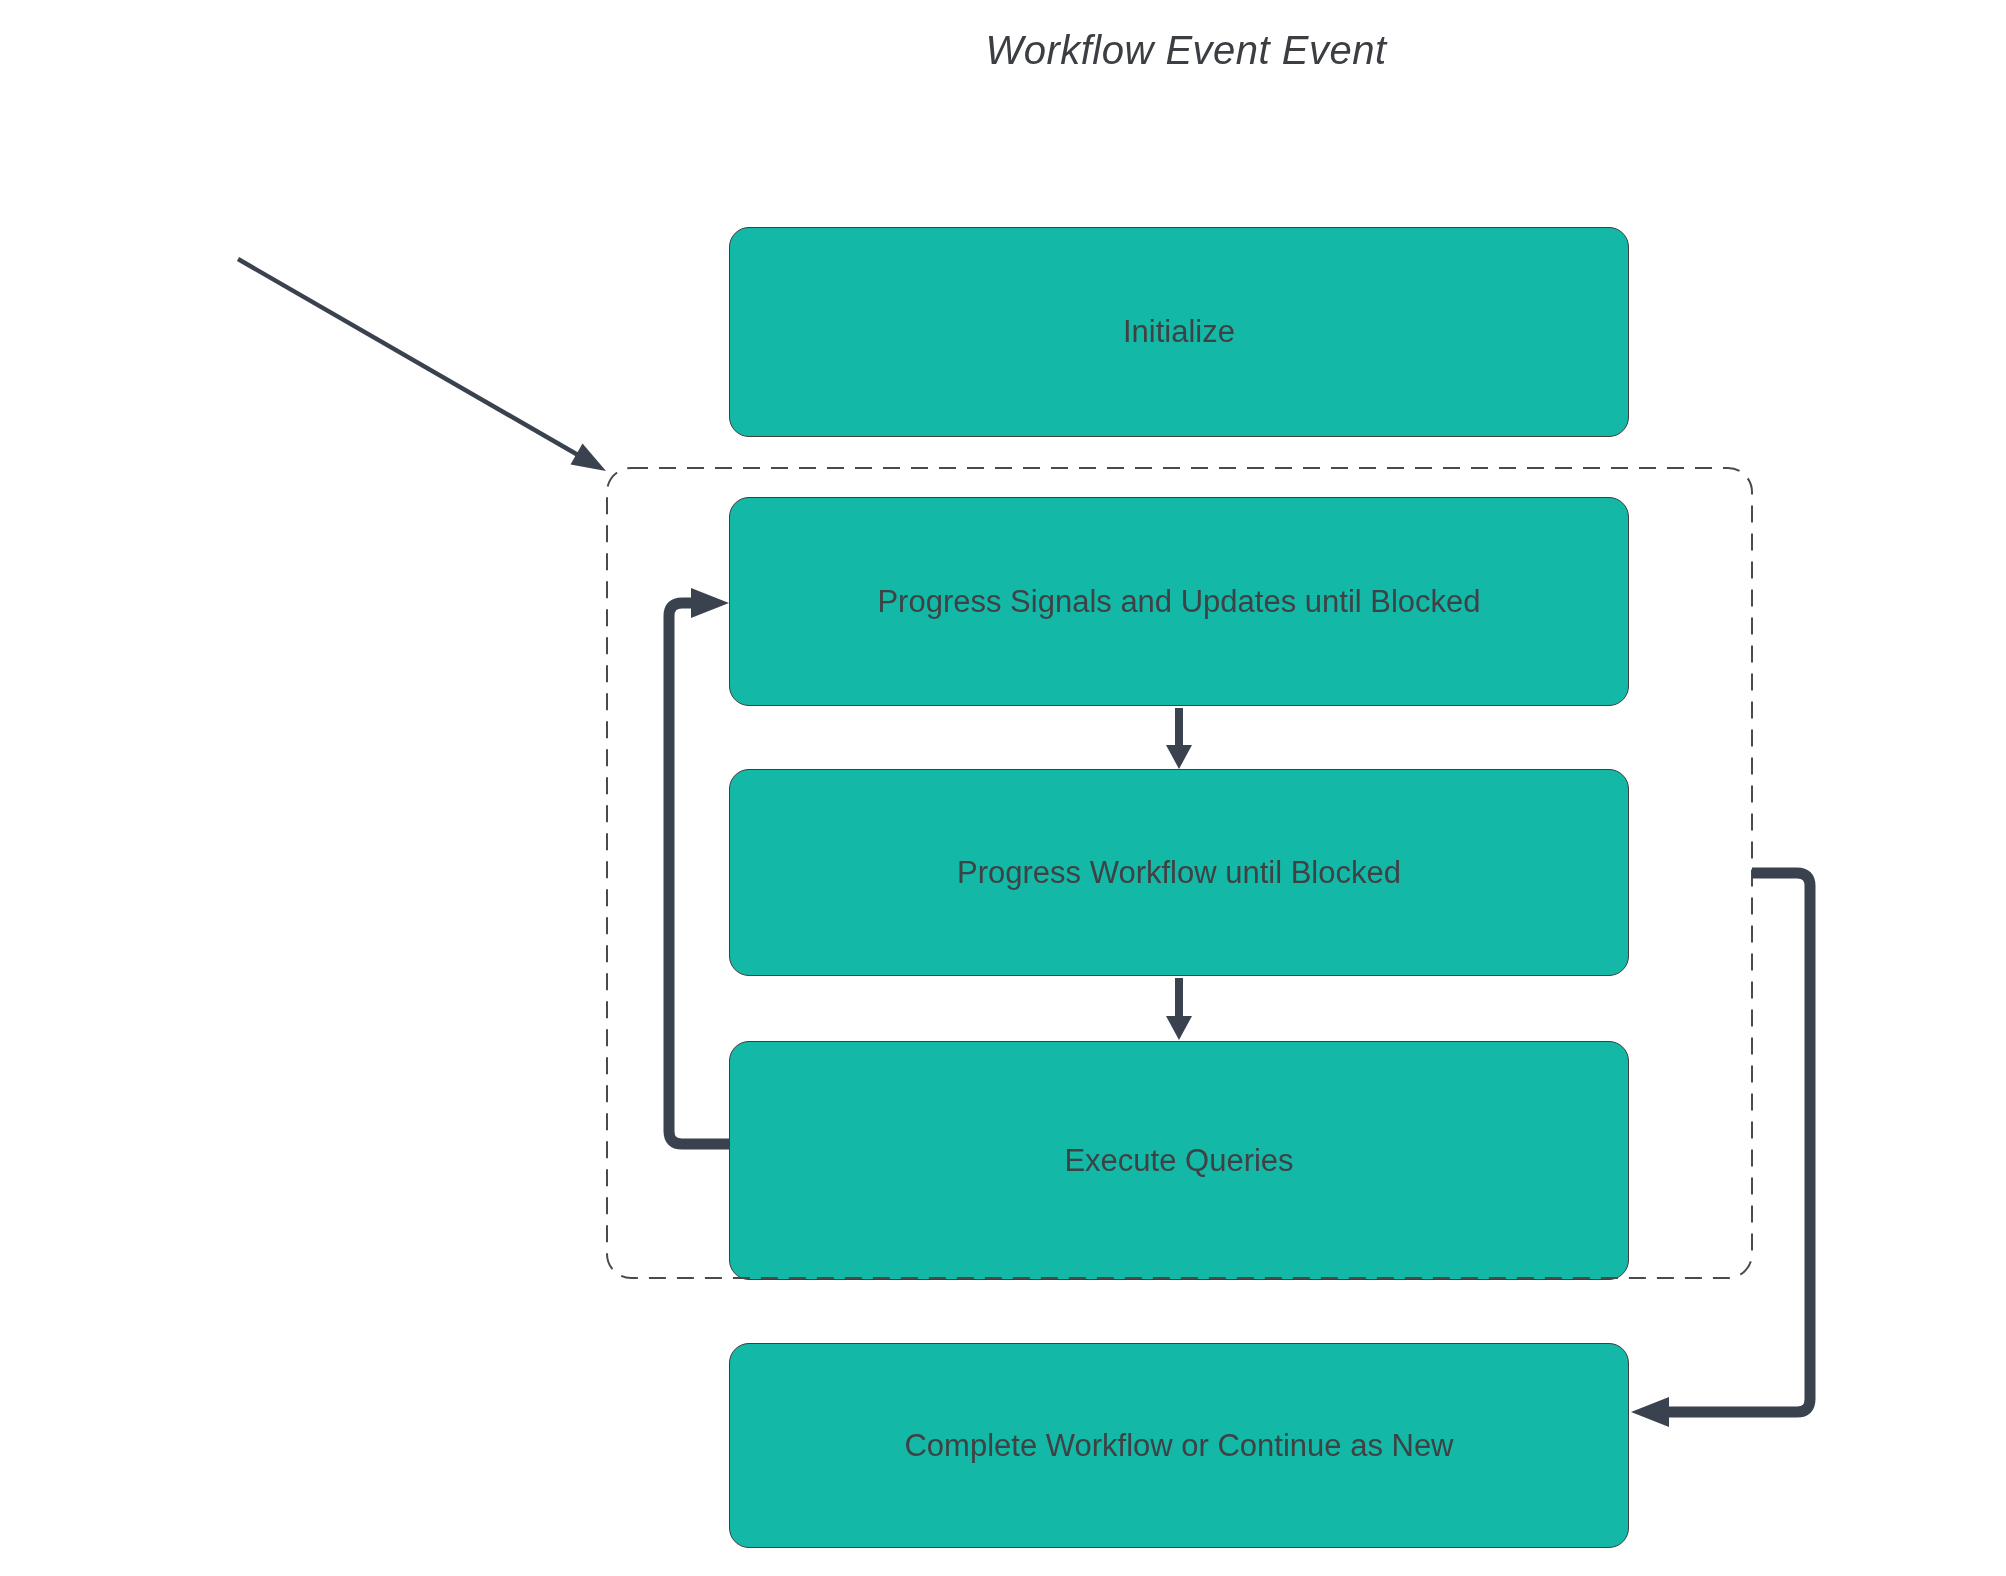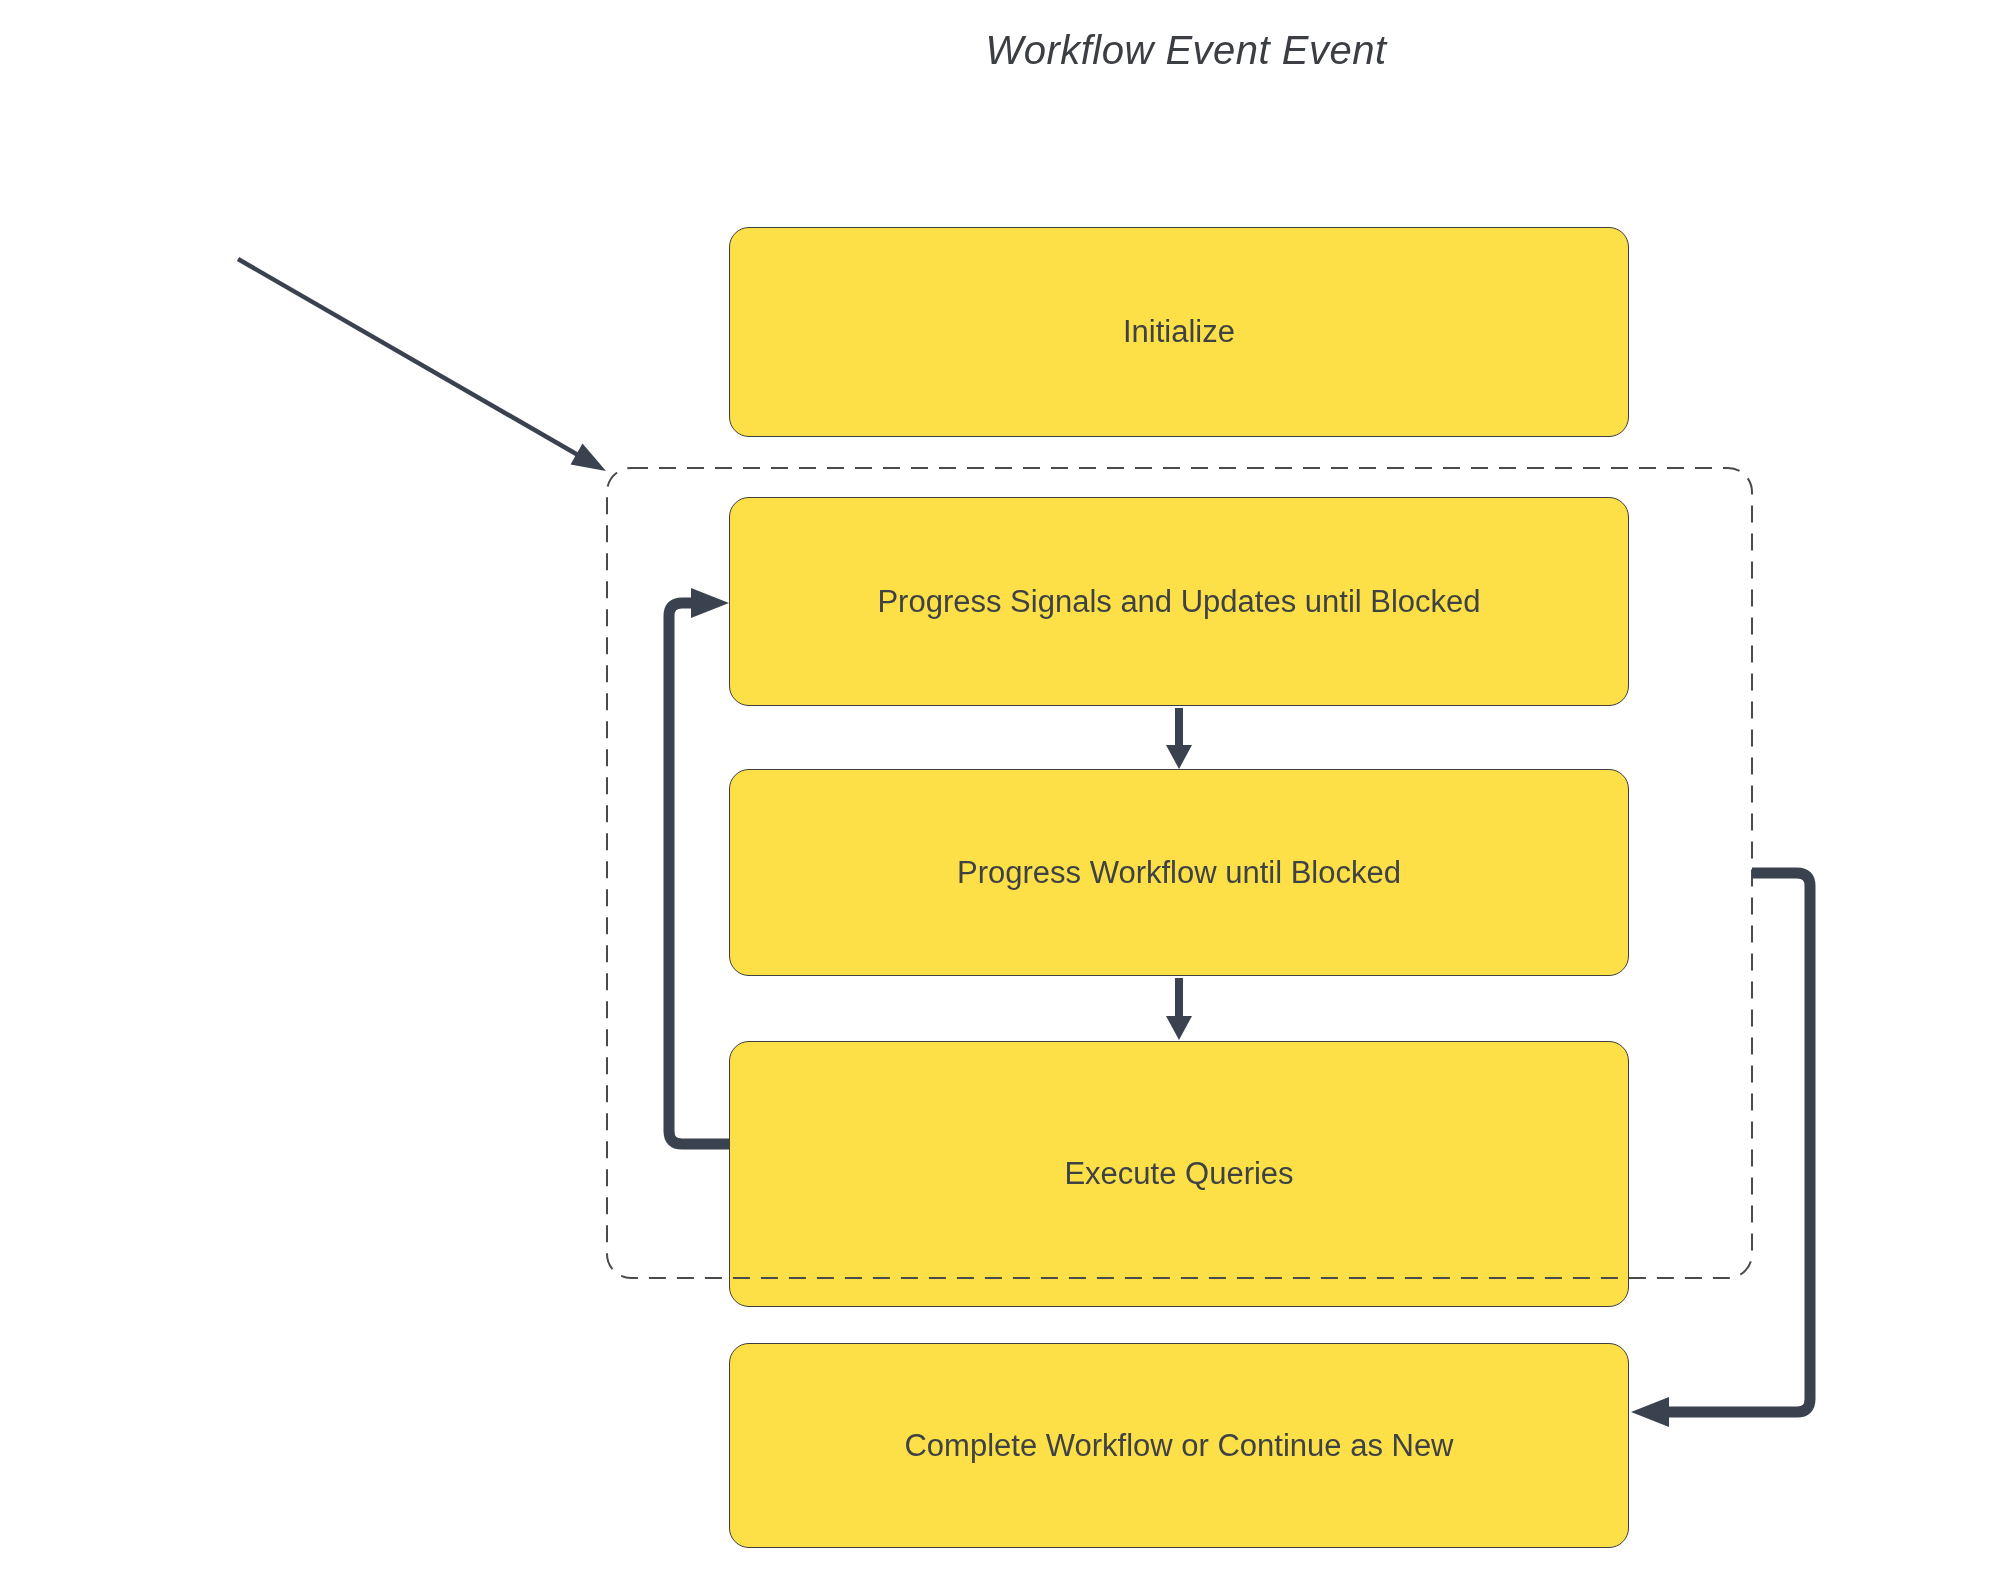--- a/index.html
+++ b/index.html
@@ -32,35 +32,35 @@
     top: 138px;
     width: 280px;
     text-align: center;
     font-size: 32px;
     line-height: 44px;
     color: #45484c;
   }
   .node {
     position: absolute;
     box-sizing: border-box;
-    background: #fde047;
+    background: #14b8a6;
     border: 1.5px solid #3e3e3e;
     border-radius: 20px;
     display: flex;
     align-items: center;
     justify-content: center;
     text-align: center;
     font-size: 31px;
     color: #3f4245;
     padding: 0 30px;
   }
   #node-initialize        { left: 729px; top: 227px;  width: 900px; height: 210px; }
   #node-progress-signals  { left: 729px; top: 497px;  width: 900px; height: 209px; }
   #node-progress-workflow { left: 729px; top: 769px;  width: 900px; height: 207px; }
-  #node-execute-queries   { left: 729px; top: 1041px; width: 900px; height: 266px; }
+  #node-execute-queries   { left: 729px; top: 1041px; width: 900px; height: 239px; }
   #node-complete          { left: 729px; top: 1307px; width: 900px; height: 205px; margin-top: 36px; }
   #arrow-layer {
     position: absolute;
     left: 0; top: 0;
     width: 2006px;
     height: 1576px;
     pointer-events: none;
   }
 </style>
 </head>

